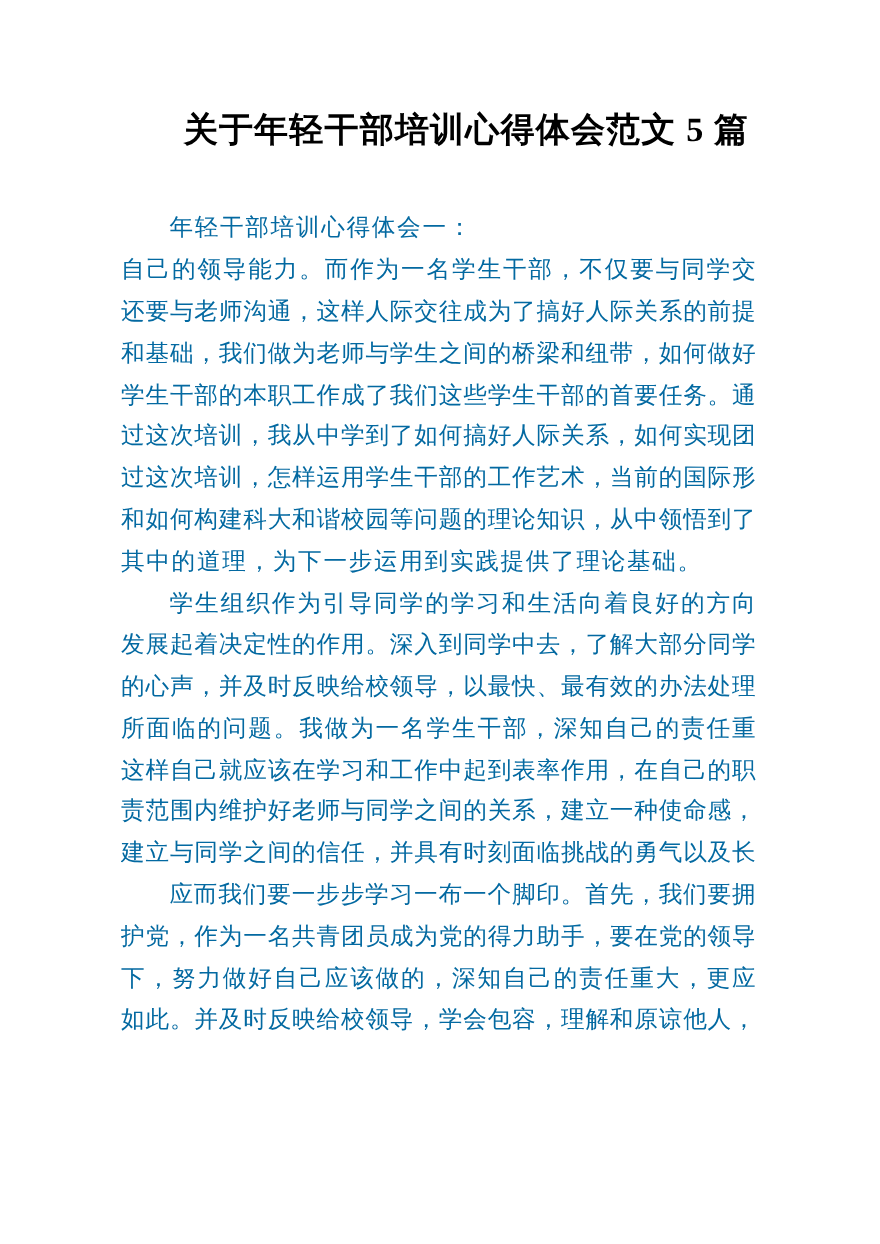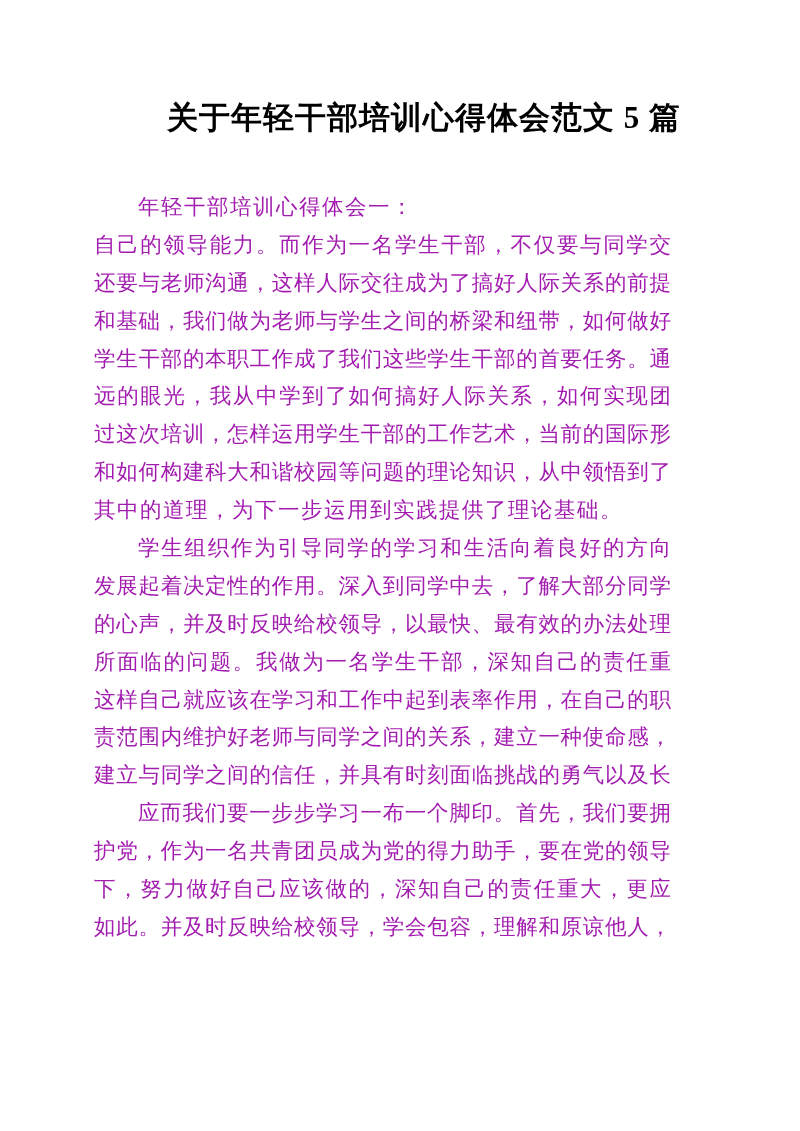--- a/index.html
+++ b/index.html
@@ -26,23 +26,23 @@
     line-height: 38px;
     font-weight: 700;
     color: #000000;
     letter-spacing: 1px;
     white-space: nowrap;
     padding-left: 24px;
   }
   .content {
     position: absolute;
     top: 189px;
-    left: 94px;
+    left: 110px;
     width: 577px;
-    color: #a21caf;
+    color: #0369a1;
   }
   .line {
     height: 37.9px;
     line-height: 37.9px;
     font-size: 21.5px;
     text-align: justify;
     text-align-last: justify;
     text-justify: inter-character;
     overflow: hidden;
   }
@@ -59,21 +59,21 @@
 <body>
 
 <div class="page">
   <h1 class="doc-title">关于年轻干部培训心得体会范文 5 篇</h1>
   <div class="content" id="content">
       <div class="line indent nojust">年轻干部培训心得体会一：</div>
       <div class="line">自己的领导能力。而作为一名学生干部，不仅要与同学交流，</div>
       <div class="line">还要与老师沟通，这样人际交往成为了搞好人际关系的前提</div>
       <div class="line">和基础，我们做为老师与学生之间的桥梁和纽带，如何做好</div>
       <div class="line">学生干部的本职工作成了我们这些学生干部的首要任务。通</div>
-      <div class="line">远的眼光，我从中学到了如何搞好人际关系，如何实现团</div>
+      <div class="line">过这次培训，我从中学到了如何搞好人际关系，如何实现团</div>
       <div class="line">过这次培训，怎样运用学生干部的工作艺术，当前的国际形势</div>
       <div class="line">和如何构建科大和谐校园等问题的理论知识，从中领悟到了</div>
       <div class="line nojust">其中的道理，为下一步运用到实践提供了理论基础。</div>
       <div class="line indent">学生组织作为引导同学的学习和生活向着良好的方向</div>
       <div class="line">发展起着决定性的作用。深入到同学中去，了解大部分同学</div>
       <div class="line">的心声，并及时反映给校领导，以最快、最有效的办法处理</div>
       <div class="line">所面临的问题。我做为一名学生干部，深知自己的责任重大，</div>
       <div class="line">这样自己就应该在学习和工作中起到表率作用，在自己的职</div>
       <div class="line">责范围内维护好老师与同学之间的关系，建立一种使命感，</div>
       <div class="line">建立与同学之间的信任，并具有时刻面临挑战的勇气以及长</div>

